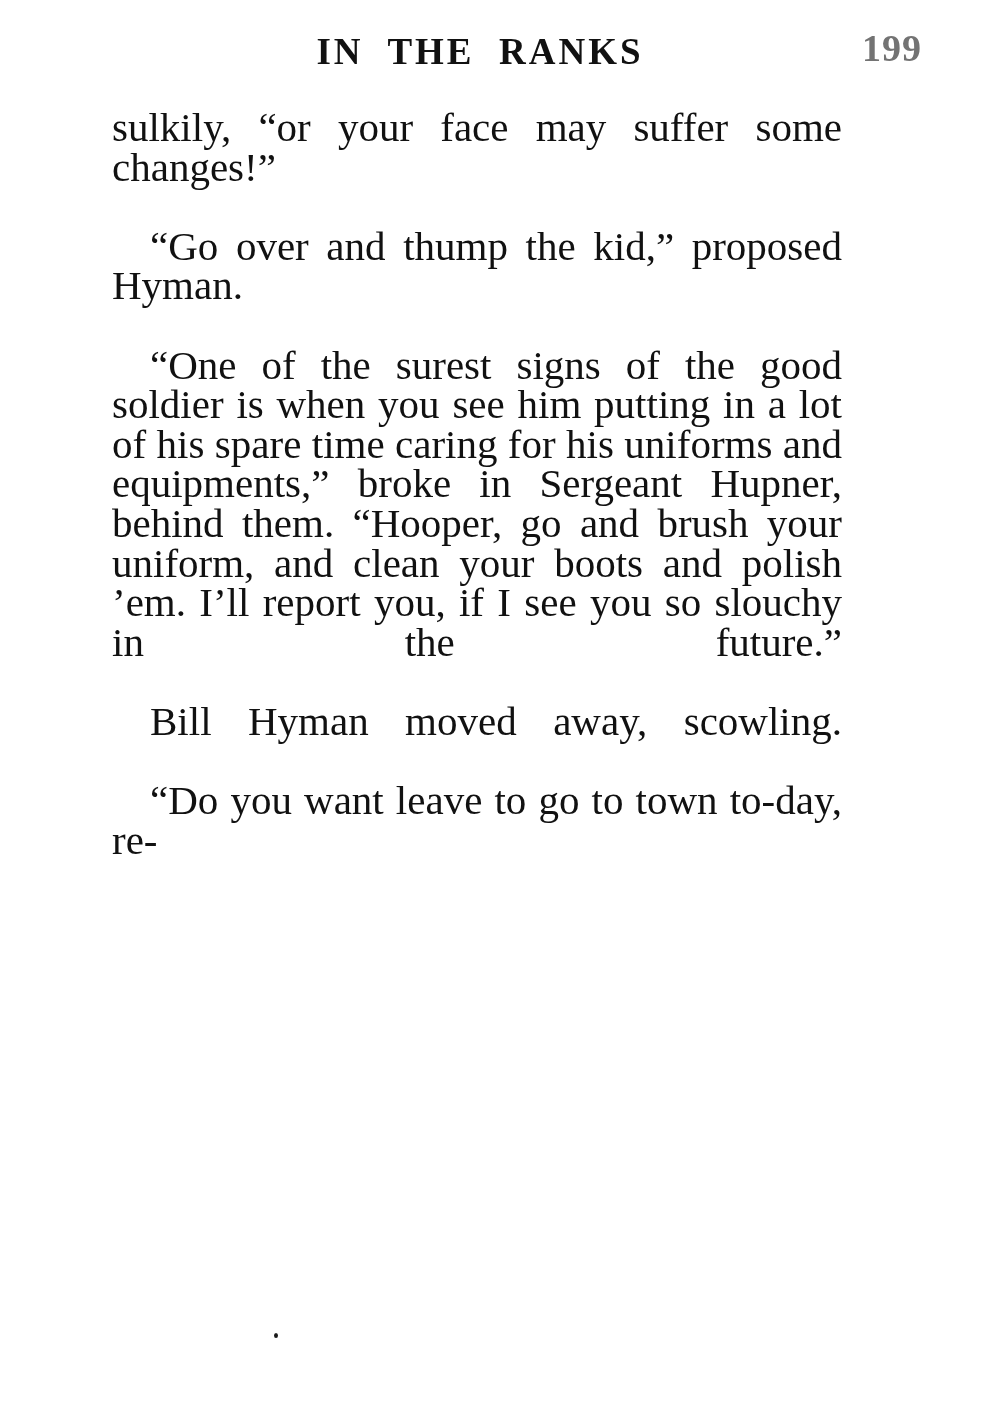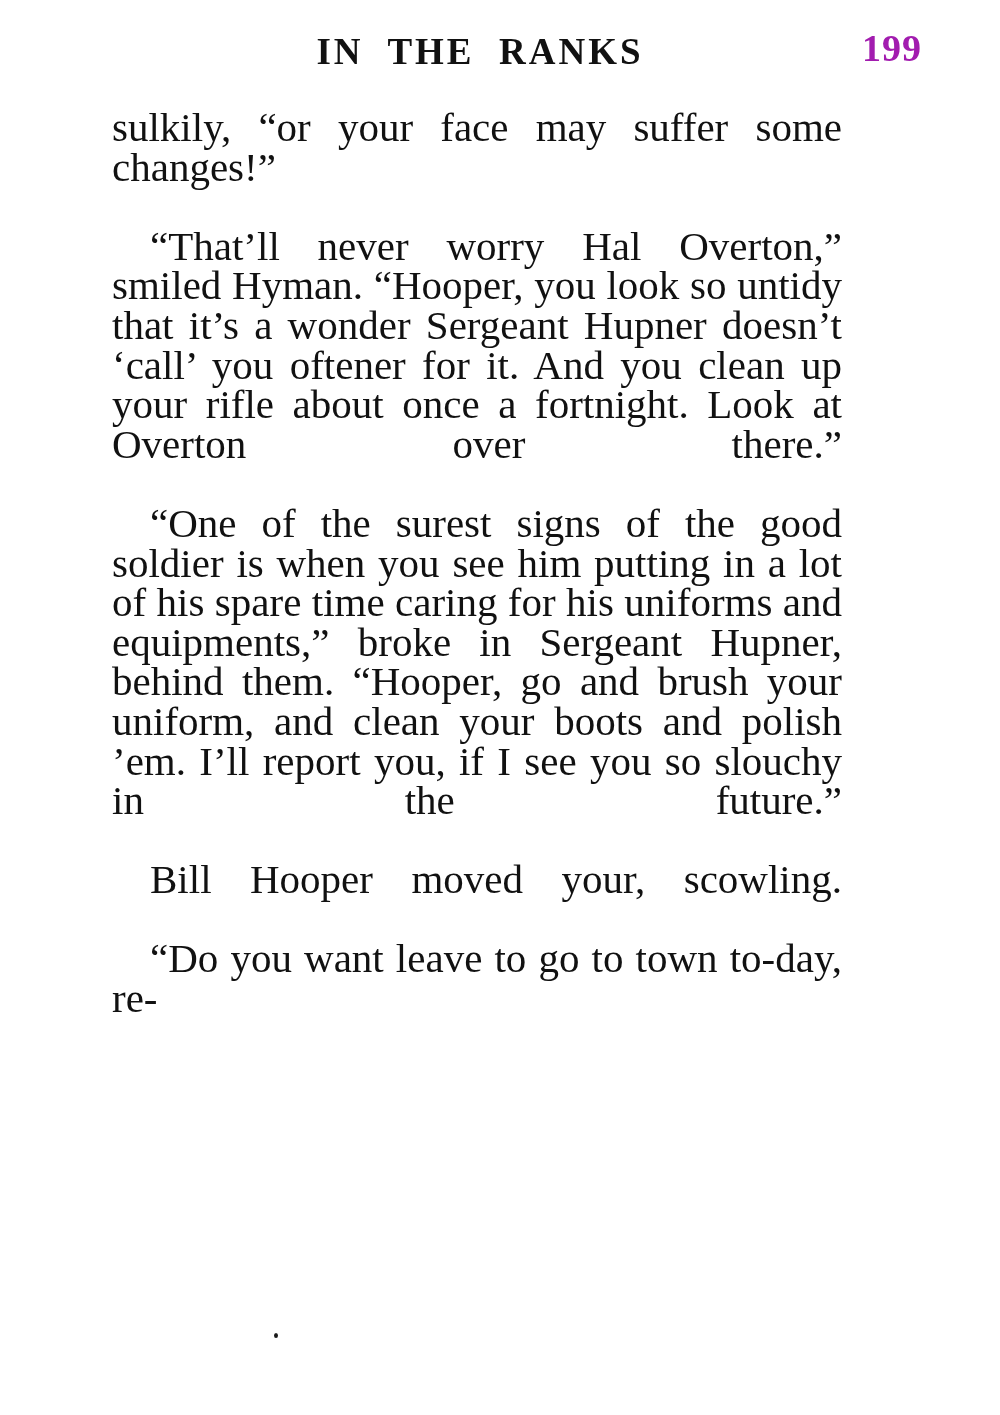--- a/index.html
+++ b/index.html
@@ -39,21 +39,21 @@
     white-space: pre;
     color: #111;
   }
   .folio {
     position: absolute;
     top: 26px;
     right: 78px;
     font-family: "Liberation Serif", serif;
     font-size: 38px;
     font-weight: bold;
-    color: #a21caf;
+    color: #737373;
     letter-spacing: 1px;
   }
   .body-text {
     position: absolute;
     top: 108px;
     left: 112px;
     width: 730px;
   }
   p {
     margin: 0;
@@ -93,21 +93,21 @@
 <div class="page">
 
   <div class="running-head">
     <span class="head-title">IN  THE  RANKS</span>
   </div>
 
   <div class="folio">199</div>
 
   <div class="body-text">
     <p class="noindent">sulkily, “or your face may suffer some changes!”</p>
-    <p class="indent">“That’ll never worry Hal Overton,” smiled Hyman.  “Hooper, you look so untidy that it’s a wonder Sergeant Hupner doesn’t ‘call’ you oftener for it.  And you clean up your rifle about once a fortnight.  Look at Overton over there.”</p>
+    <p class="indent">“Go over and thump the kid,” proposed Hyman.</p>
     <p class="indent">“One of the surest signs of the good soldier is when you see him putting in a lot of his spare time caring for his uniforms and equipments,” broke in Sergeant Hupner, behind them.  “Hooper, go and brush your uniform, and clean your boots and polish ’em.  I’ll report you, if I see you so slouchy in the future.”</p>
-    <p class="indent">Bill Hooper moved your, scowling.</p>
+    <p class="indent">Bill Hyman moved away, scowling.</p>
     <p class="indent">“Do you want leave to go to town to-day, re-</p>
   </div>
 
   <span class="speck s1"></span>
 
 </div>
 
 </body></html>

